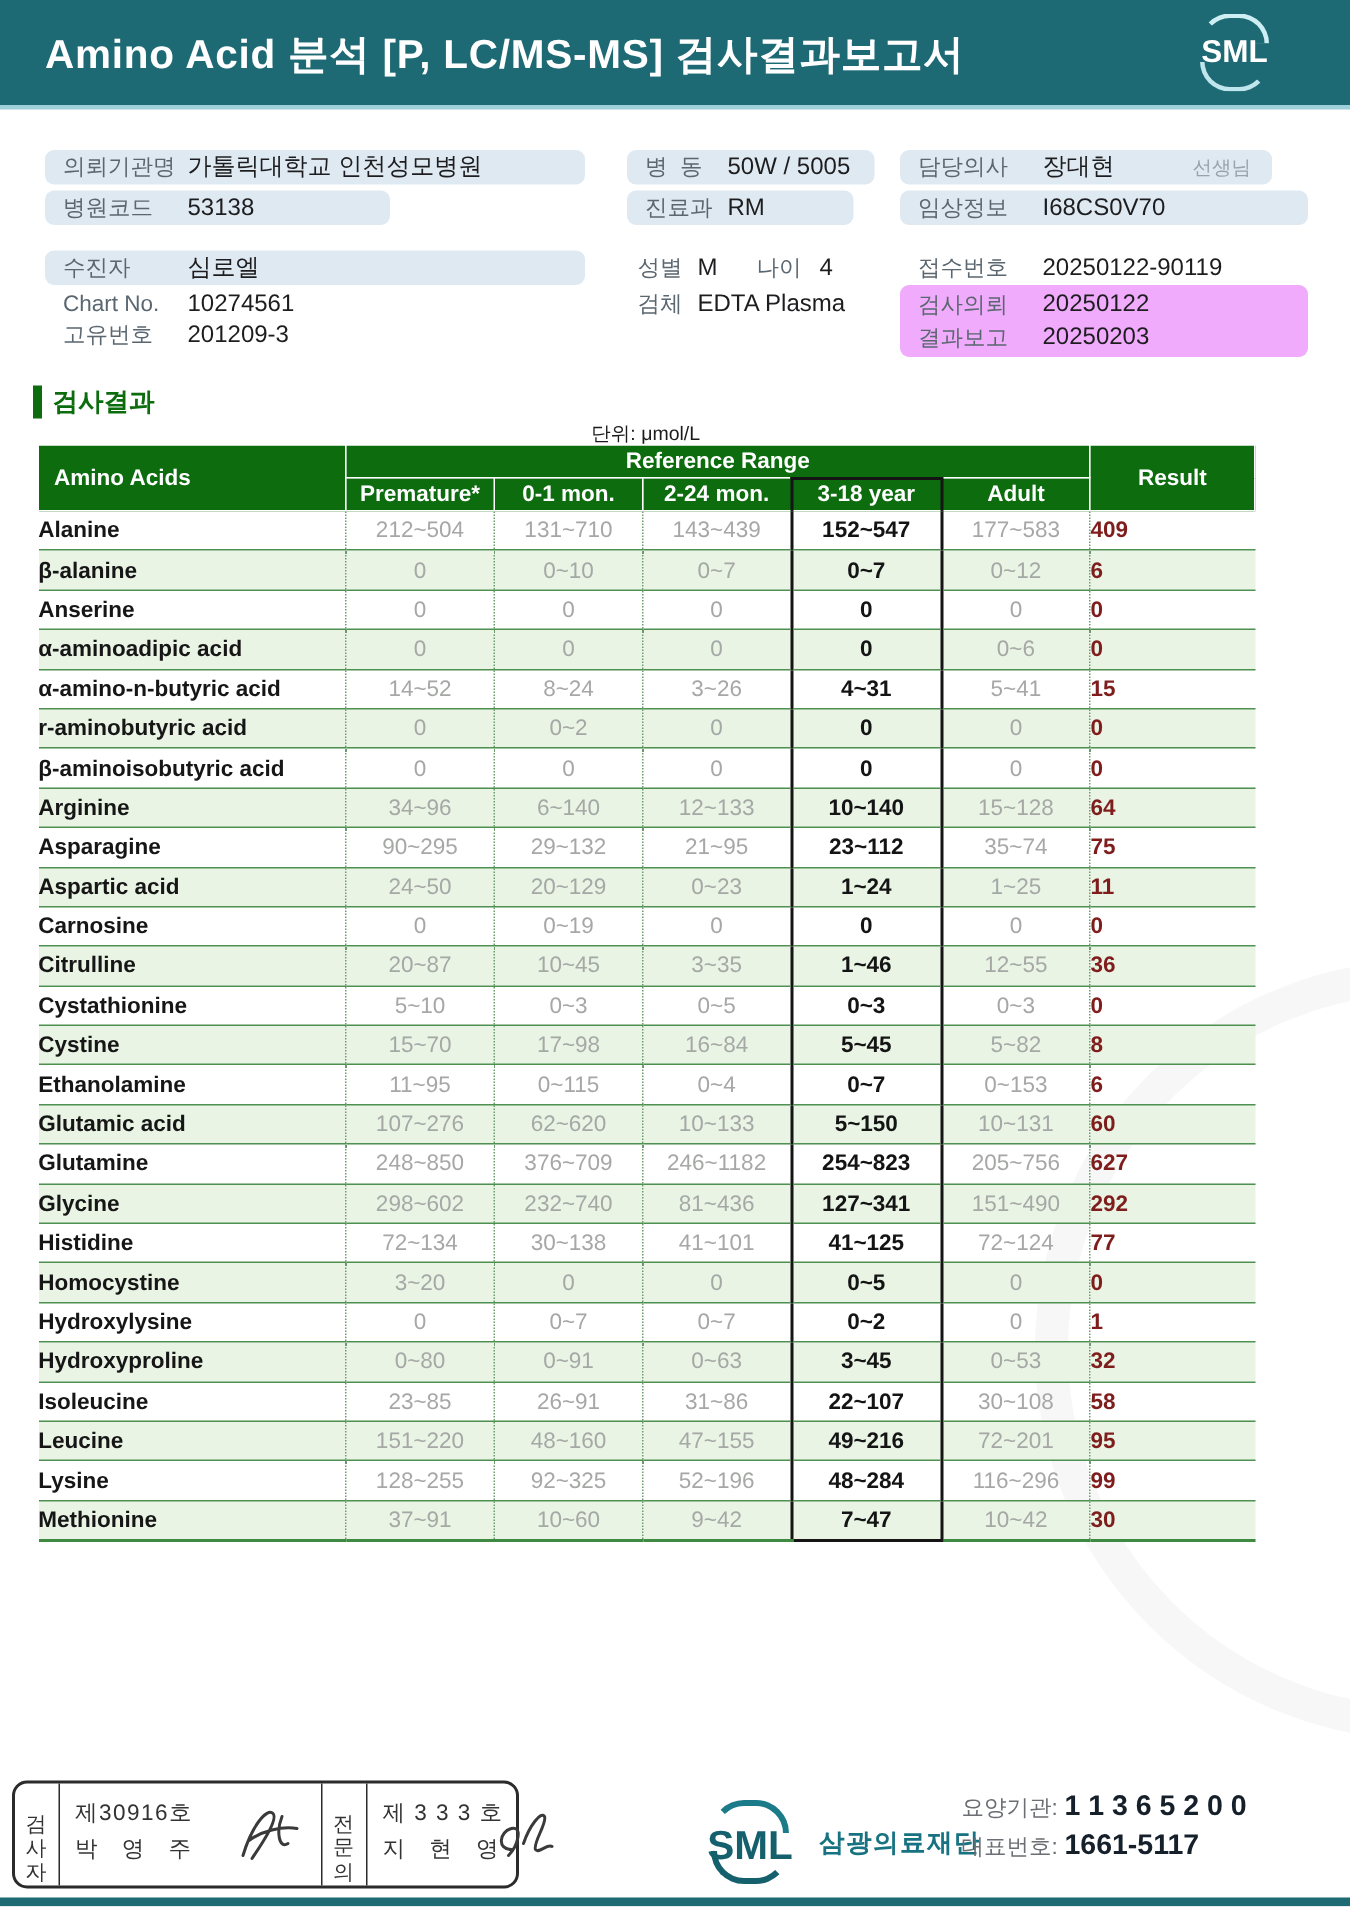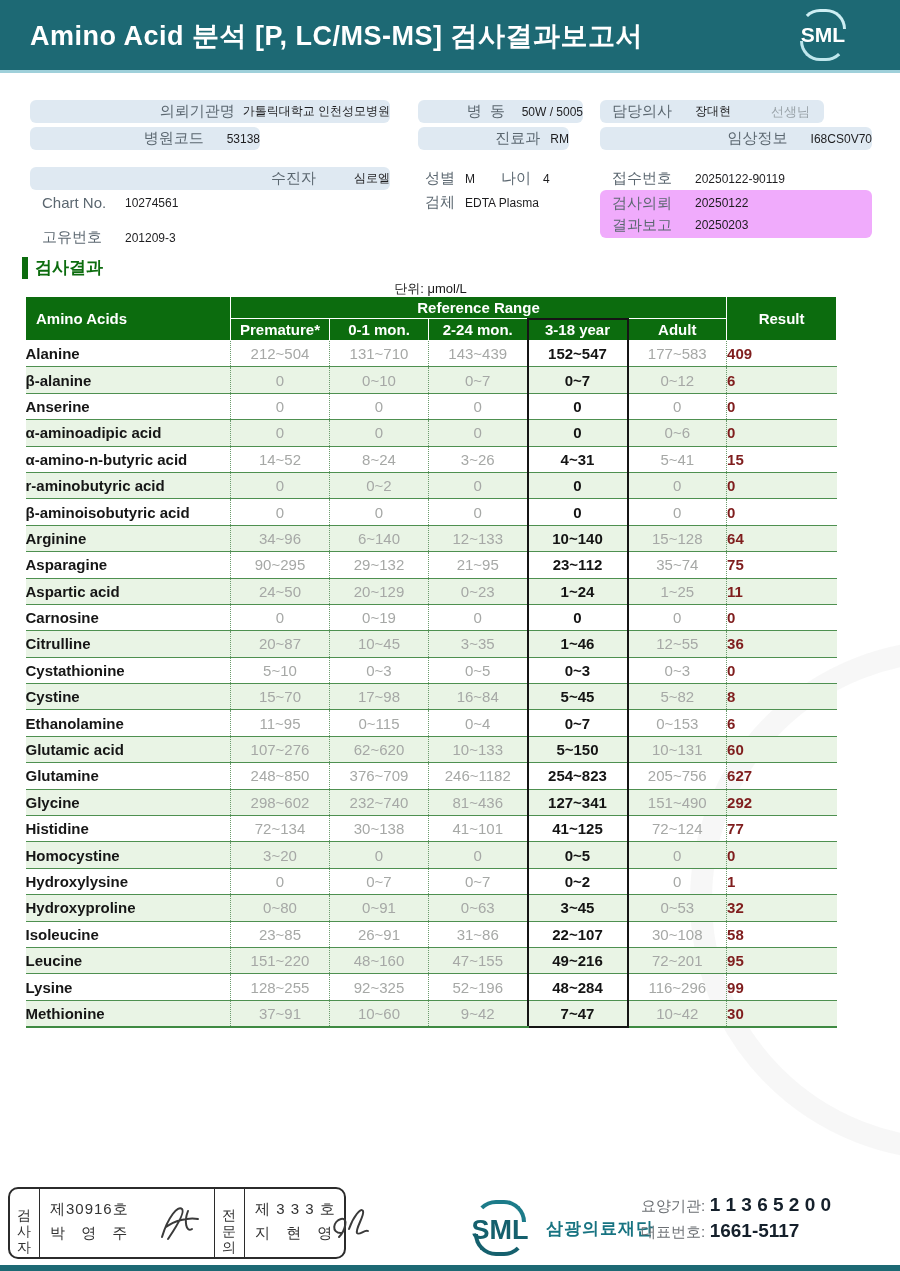--- a/index.html
+++ b/index.html
@@ -11,25 +11,25 @@
   .topbar { position:absolute; left:0; top:0; width:900px; height:70px; background:#1d6974; }
   .topbar-underline { position:absolute; left:0; top:70px; width:900px; height:3px; background:#9fd0da; }
   .report-title { position:absolute; left:30px; top:18px; color:#ffffff; font-size:27px; font-weight:bold; letter-spacing:0.5px; }
   .logo { position:absolute; right:46px; top:9px; width:62px; height:52px; }
   .logo .arc-t { position:absolute; left:8px; top:0; width:46px; height:20px; border:3px solid #cdeef3; border-bottom:none; border-left-color:transparent; border-right-color:#cdeef3; border-radius:23px 23px 0 0; }
   .logo .arc-b { position:absolute; left:8px; bottom:0; width:46px; height:20px; border:3px solid #bfe6ec; border-top:none; border-right-color:transparent; border-left-color:#bfe6ec; border-radius:0 0 23px 23px; }
   .logo .logo-txt { position:absolute; left:0; top:14px; width:62px; text-align:center; color:#fff; font-size:21px; font-weight:bold; letter-spacing:0px; }
 
   
   .field { position:absolute; height:23px; display:flex; align-items:center; font-size:15px; }
-  .pillbg { background:#dfe9f2; border-radius:6px; padding-left:12px;justify-content:flex-end; }
+  .pillbg { background:#dfe9f2; border-radius:6px; padding-left:12px; }
   .plain { padding-left:12px; }
   .flabel { color:#5b6770; flex:0 0 83px; white-space:pre; }
   .flabel.narrow { flex:0 0 55px; }
-  .fvalue { color:#1d1d1f; font-size:12px; white-space:nowrap; }
+  .fvalue { color:#1d1d1f; font-size:16px; white-space:nowrap; }
   .fsuffix { color:#9aa3a9; font-size:13px; margin-left:auto; margin-right:14px; }
   .dates-pill { position:absolute; left:600px; top:190px; width:272px; height:48px; background:#f0abfc; border-radius:6px; padding:2px 0 0 12px; }
   .dates-pill .drow { display:flex; align-items:center; height:22px; font-size:15px; }
 
   
   .section-title { position:absolute; left:22px; top:256px; display:flex; align-items:center; }
   .section-bar { width:6px; height:22px; background:#0c6c0e; margin-right:7px; }
   .section-text { color:#0c6c0e; font-size:17px; font-weight:bold; }
   .unit-label { position:absolute; left:25px; top:280px; width:811px; text-align:center; font-size:13px; color:#1b1b1b; }
 
@@ -98,39 +98,39 @@
 
   <div class="field pillbg" style="left:418px; top:100px; width:165px;">
     <span class="flabel narrow">병  동</span>
     <span class="fvalue">50W / 5005</span>
   </div>
   <div class="field pillbg" style="left:418px; top:127px; width:151px;">
     <span class="flabel narrow">진료과</span>
     <span class="fvalue">RM</span>
   </div>
 
-  <div class="field pillbg" style="left:600px; top:100px; width:224px;">
+  <div class="field pillbg" style="left:600px; top:100px; width:248px;">
     <span class="flabel">담당의사</span>
     <span class="fvalue">장대현</span>
     <span class="fsuffix">선생님</span>
   </div>
   <div class="field pillbg" style="left:600px; top:127px; width:272px;">
     <span class="flabel">임상정보</span>
     <span class="fvalue">I68CS0V70</span>
   </div>
 
   <div class="field pillbg" style="left:30px; top:167px; width:360px;">
     <span class="flabel">수진자</span>
     <span class="fvalue">심로엘</span>
   </div>
   <div class="field plain" style="left:30px; top:191px; width:360px;">
     <span class="flabel">Chart No.</span>
     <span class="fvalue">10274561</span>
   </div>
-  <div class="field plain" style="left:30px; top:226px; width:360px;">
+  <div class="field plain" style="left:30px; top:212px; width:360px;">
     <span class="flabel">고유번호</span>
     <span class="fvalue">201209-3</span>
   </div>
 
   <div class="field" style="left:425px; top:167px; width:200px;">
     <span class="flabel narrow" style="flex:0 0 40px;">성별</span>
     <span class="fvalue" style="margin-right:26px;">M</span>
     <span class="flabel narrow" style="flex:0 0 42px;">나이</span>
     <span class="fvalue">4</span>
   </div>

